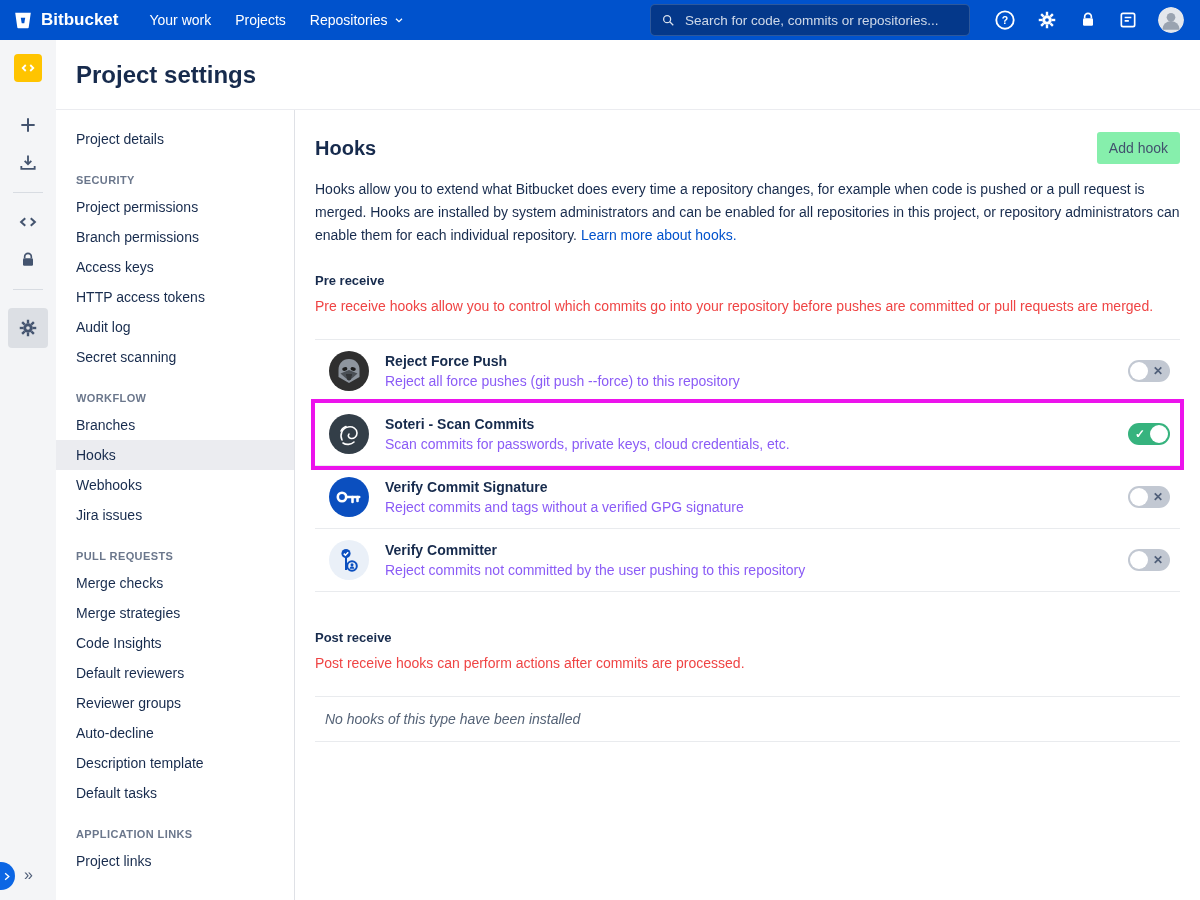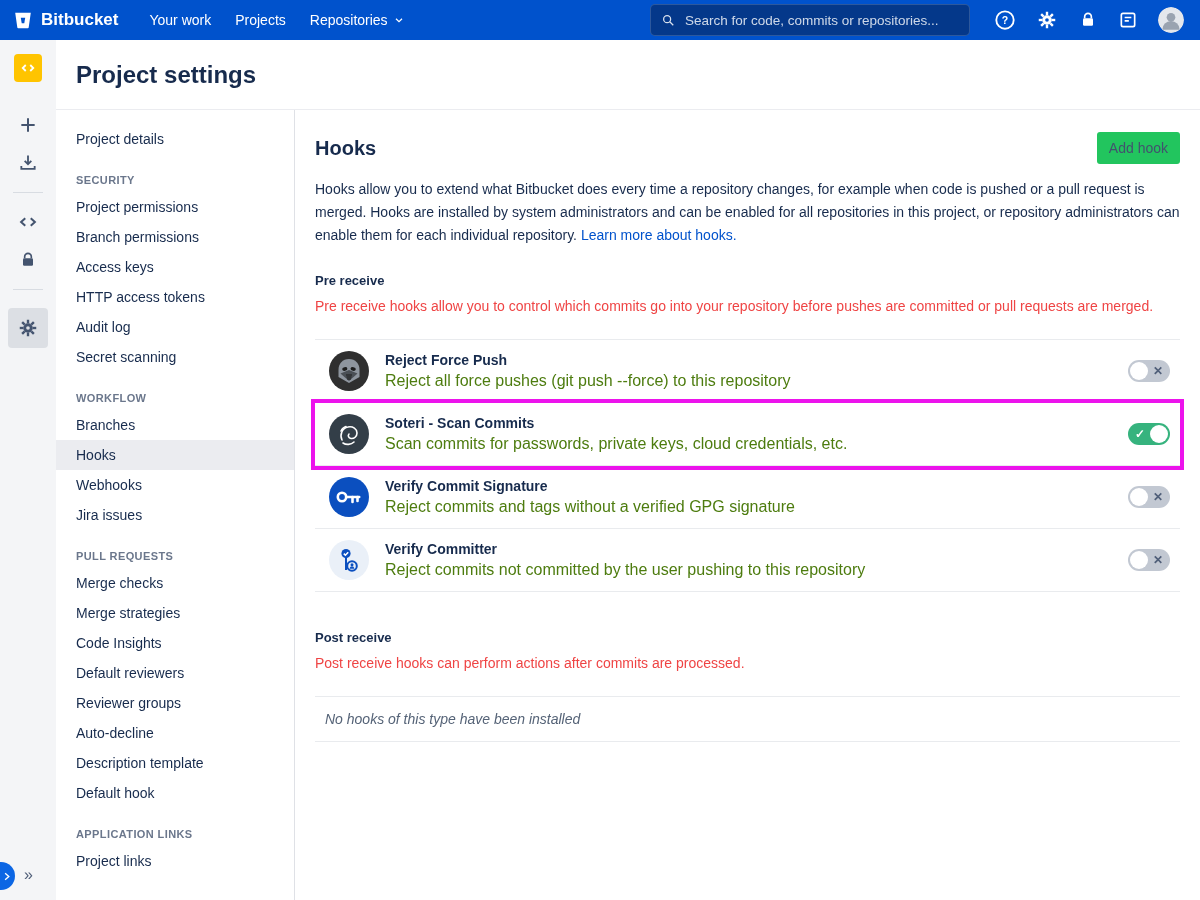--- a/index.html
+++ b/index.html
@@ -55,35 +55,35 @@
   .sb-item { height: 30px; line-height: 30px; padding-left: 20px; font-size: 14px;
     color: #172B4D; cursor: pointer; white-space: nowrap; }
   .sb-item.selected { background: #EBECF0; }
   .sb-section { padding: 20px 0 6px 20px; font-size: 11px; font-weight: 700;
     color: #6B778C; letter-spacing: 0.4px; }
 
   
   .content { flex: 1; padding: 22px 20px 0 20px; overflow: hidden; }
   .content-header { display: flex; align-items: center; justify-content: space-between; }
   .content-header h2 { margin: 0; font-size: 20px; font-weight: 600; }
-  .btn { background: #22c55e; border: none; border-radius: 3px; height: 32px; padding: 2px 12px;
+  .btn { background: #86efac; border: none; border-radius: 3px; height: 32px; padding: 2px 12px;
     font: 400 14px "Liberation Sans", sans-serif; color: #42526E; cursor: pointer; }
   .intro { margin: 14px 0 0; font-size: 14px; line-height: 23px; color: #172B4D; }
   .intro a { color: #0052CC; text-decoration: none; cursor: pointer; }
   h3 { margin: 26px 0 0; font-size: 13px; font-weight: 600; color: #172B4D; }
   h3.post { margin-top: 38px; }
   .sect-desc { margin: 7px 0 0; font-size: 14px; line-height: 22px; color: #ef4444; }
 
   .hook-list { list-style: none; margin: 22px 0 0; padding: 0; border-top: 1px solid #E9EBEE; }
   .hook-row { display: flex; align-items: center; gap: 16px; padding: 11px 10px 11px 14px;
     border-bottom: 1px solid #E9EBEE; position: relative; background: #fff; }
   .hook-row.highlight { outline: 4px solid var(--highlight, #EC13EC); outline-offset: 0px; z-index: 2; }
   .hook-icon { width: 40px; height: 40px; flex: 0 0 40px; }
   .hook-title { font-size: 14px; font-weight: 700; color: #172B4D; }
-  .hook-desc { font-size: 16px; color: #4d7c0f; margin-top: 4px; }
+  .hook-desc { font-size: 14px; color: #8b5cf6; margin-top: 4px; }
 
   .toggle { margin-left: auto; position: relative; width: 42px; height: 22px; flex: 0 0 42px;
     border-radius: 12px; border: none; cursor: pointer; padding: 0; }
   .toggle.off { background: #C2C8D2; }
   .toggle.on  { background: #36B37E; }
   .knob { position: absolute; top: 2px; width: 18px; height: 18px; border-radius: 50%; background: #fff; }
   .toggle.off .knob { left: 2px; }
   .toggle.on  .knob { right: 2px; }
   .glyph { position: absolute; top: 0; line-height: 22px; font-size: 12px; font-weight: 700; }
   .toggle.off .glyph { right: 7px; color: #505F79; }
@@ -254,21 +254,21 @@
             <li class="sb-item">Webhooks</li>
             <li class="sb-item">Jira issues</li>
             <li class="sb-section">PULL REQUESTS</li>
             <li class="sb-item">Merge checks</li>
             <li class="sb-item">Merge strategies</li>
             <li class="sb-item">Code Insights</li>
             <li class="sb-item">Default reviewers</li>
             <li class="sb-item">Reviewer groups</li>
             <li class="sb-item">Auto-decline</li>
             <li class="sb-item">Description template</li>
-            <li class="sb-item">Default hook</li>
+            <li class="sb-item">Default tasks</li>
             <li class="sb-section">APPLICATION LINKS</li>
             <li class="sb-item">Project links</li>
           </ul>
       </nav>
       <main class="content">
         <div class="content-header">
           <h2>Hooks</h2>
           <button class="btn">Add hook</button>
         </div>
         <p class="intro"><span>Hooks allow you to extend what Bitbucket does every time a repository changes, for example when code is pushed or a pull request is merged. Hooks are installed by system administrators and can be enabled for all repositories in this project, or repository administrators can enable them for each individual repository.</span> <a>Learn more about hooks.</a></p>

